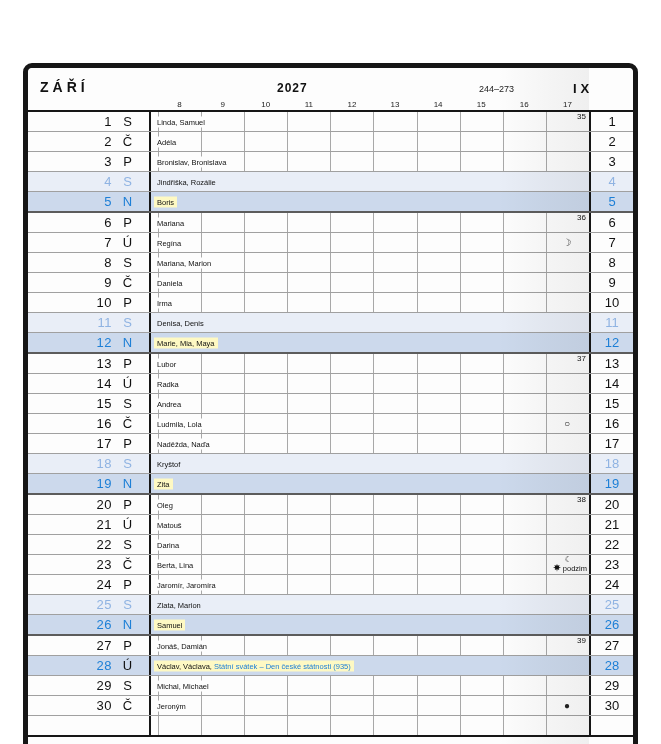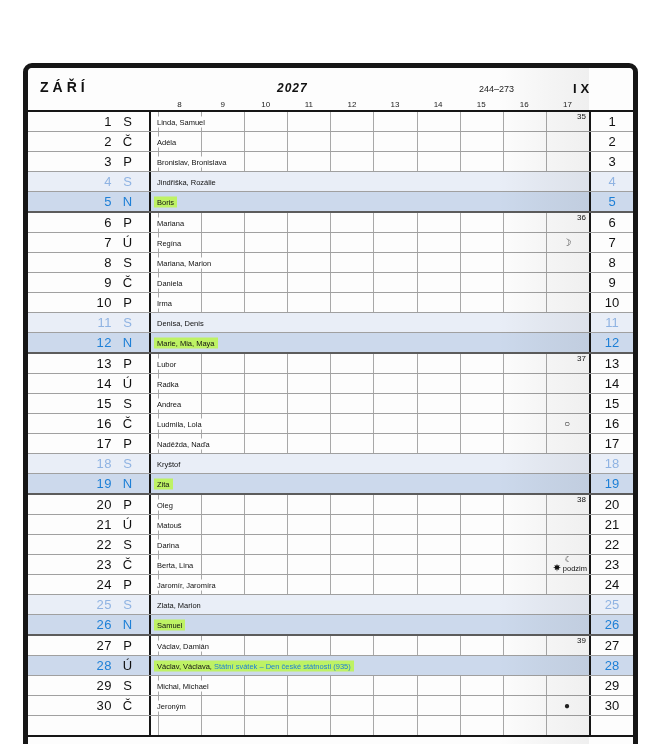--- a/index.html
+++ b/index.html
@@ -8,21 +8,21 @@
   .sheet{position:absolute;left:23px;top:23px;width:615px;height:699px;box-sizing:border-box;
          border:5px solid #161616;border-radius:9px;background:#fdfdfd;
          display:flex;flex-direction:column;margin-top:40px;}
   
   .fold-shadow{position:absolute;top:0;bottom:0;right:44px;width:92px;pointer-events:none;z-index:6;
          background:linear-gradient(90deg,rgba(20,20,20,0) 0%,rgba(20,20,20,0.035) 55%,rgba(20,20,20,0.06) 100%);}
 
   
   .header{position:relative;height:42px;flex:none;border-bottom:2px solid #161616;background:#fdfdfd;border-radius:5px 5px 0 0;}
   .month{position:absolute;left:12px;top:11px;font-size:14px;font-weight:bold;letter-spacing:4px;}
-  .year{position:absolute;left:249px;top:13px;font-size:12px;font-weight:bold;letter-spacing:1px;font-style:italic;}
+  .year{position:absolute;left:249px;top:13px;font-size:12px;font-weight:bold;letter-spacing:1px;}
   .range{position:absolute;left:451px;top:16px;font-size:9px;color:#222;}
   .roman{position:absolute;left:545px;top:13px;font-size:13px;font-weight:bold;letter-spacing:4px;}
   .hour-labels{position:absolute;left:130px;width:431px;bottom:1px;display:flex;}
   .hour-labels span{flex:1;text-align:center;font-size:8px;color:#222;}
 
   
   .rows{flex:1;display:flex;flex-direction:column;min-height:0;}
   .row{flex:1;display:flex;position:relative;border-top:1px solid #a0a0a0;background:#fdfdfd;min-height:0;}
   .row.first{border-top:none;}
   .row.week-start{border-top:2px solid #5c5c5c;}
@@ -32,21 +32,21 @@
   .cell-left{width:123px;flex:none;box-sizing:border-box;border-right:2px solid #161616;
              display:flex;align-items:center;}
   .dnum{width:84px;text-align:right;font-size:13px;letter-spacing:0.5px;}
   .dletter{width:31px;text-align:center;font-size:13px;}
   .cell-mid{flex:1;position:relative;min-width:0;}
   .hgrid{position:absolute;left:7px;right:0;top:0;bottom:0;display:flex;}
   .hgrid i{flex:1;border-left:1px solid #a8a8a8;}
   .names{position:absolute;left:3px;top:50%;transform:translateY(-50%);font-size:7.5px;
          white-space:nowrap;padding:1px 3px;z-index:2;background:#fdfdfd;color:#111;}
   .sat .names{background:#e9eef7;}
-  .sun .names,.holiday .names{background:#bef264;}
+  .sun .names,.holiday .names{background:#fef9c3;}
   .holiday-text{color:#1d7fd6;}
   .weeknum{position:absolute;right:3px;top:0;font-size:8px;z-index:2;color:#111;}
   .moon{position:absolute;right:0;width:44px;text-align:center;top:50%;transform:translateY(-50%);
         font-size:10px;line-height:10px;color:#222;z-index:2;}
   .season{position:absolute;right:2px;top:1px;text-align:right;font-size:7.5px;line-height:9px;
           z-index:2;background:#fdfdfd;padding-left:2px;color:#111;}
   .season .sm{font-size:8px;padding-right:15px;line-height:8px;color:#222;}
   .season svg{vertical-align:-1px;}
   .cell-right{width:44px;flex:none;box-sizing:border-box;border-left:2px solid #161616;
               display:flex;align-items:center;justify-content:center;font-size:13px;}
@@ -589,21 +589,21 @@
               <i></i>
               <i></i>
               <i></i>
               <i></i>
               <i></i>
               <i></i>
               <i></i>
               <i></i>
               <i></i>
             </div>
-      <span class="names">Václav, Damián</span>
+      <span class="names">Jonáš, Damián</span>
     <span class="weeknum">39</span>
           </div>
     <div class="cell-right">27</div>
   </div>
         <div class="row holiday">
     <div class="cell-left">
       <span class="dnum">28</span>
       <span class="dletter">Ú</span>
     </div>
     <div class="cell-mid">

